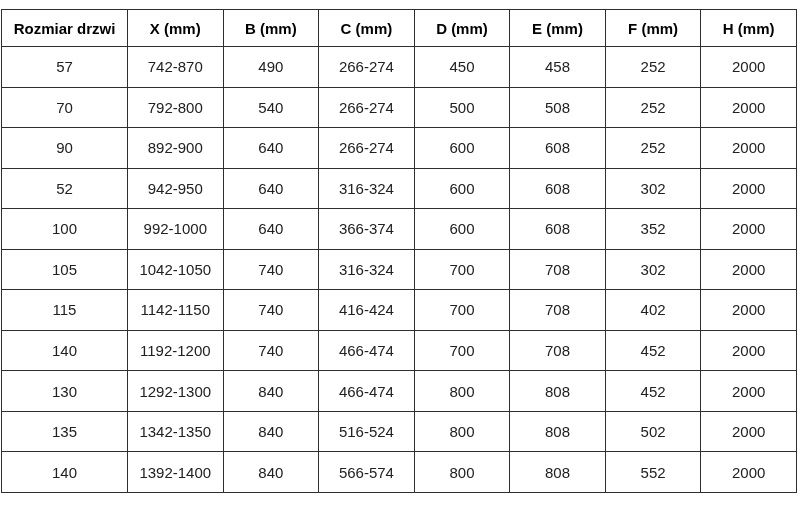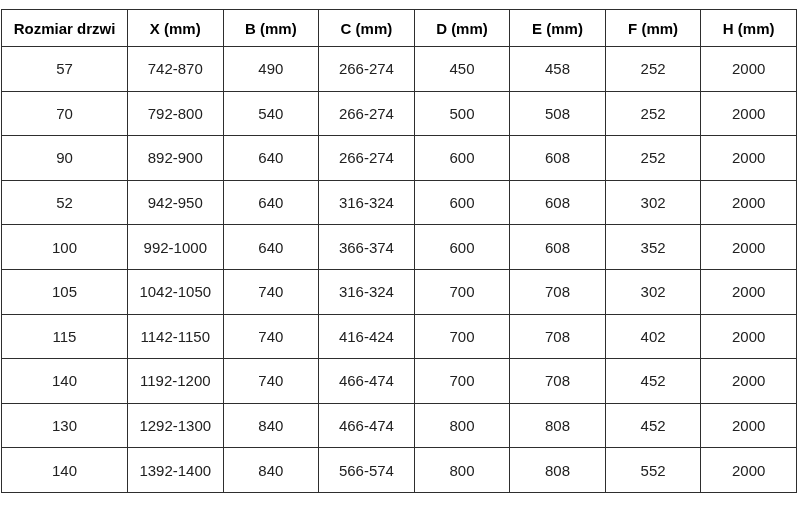--- a/index.html
+++ b/index.html
@@ -162,20 +162,30 @@
           <td>130</td>
           <td>1292-1300</td>
           <td>840</td>
           <td>466-474</td>
           <td>800</td>
           <td>808</td>
           <td>452</td>
           <td>2000</td>
         </tr>
         <tr>
+          <td>135</td>
+          <td>1342-1350</td>
+          <td>840</td>
+          <td>516-524</td>
+          <td>800</td>
+          <td>808</td>
+          <td>502</td>
+          <td>2000</td>
+        </tr>
+        <tr>
           <td>140</td>
           <td>1392-1400</td>
           <td>840</td>
           <td>566-574</td>
           <td>800</td>
           <td>808</td>
           <td>552</td>
           <td>2000</td>
         </tr>
       </tbody>

